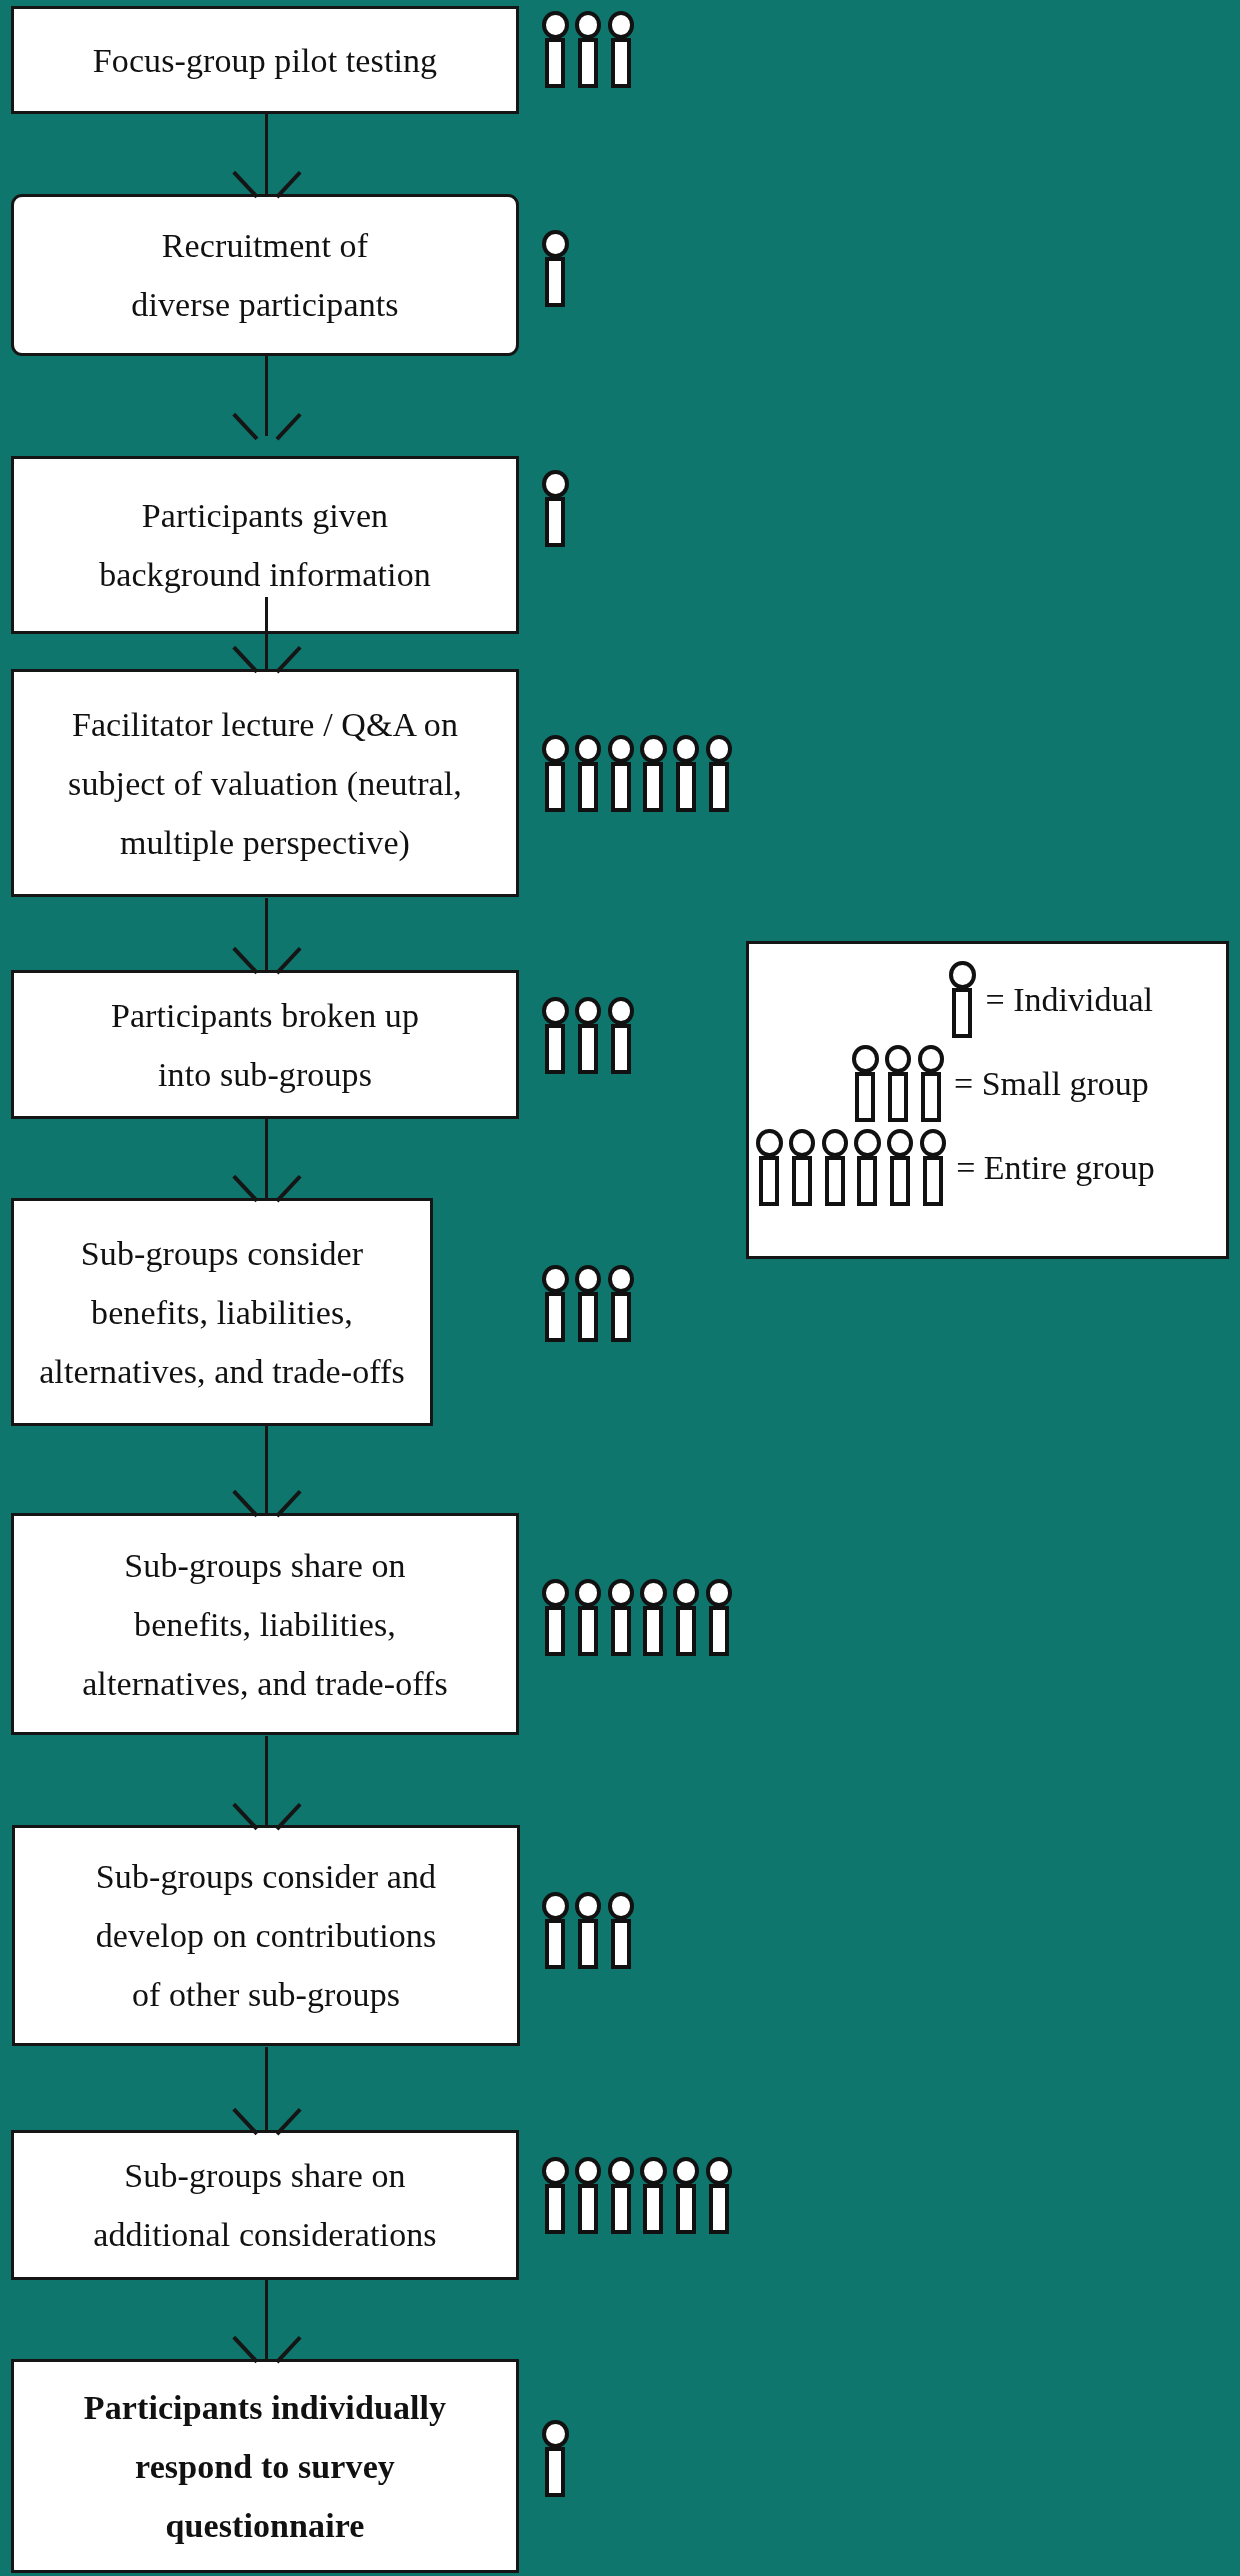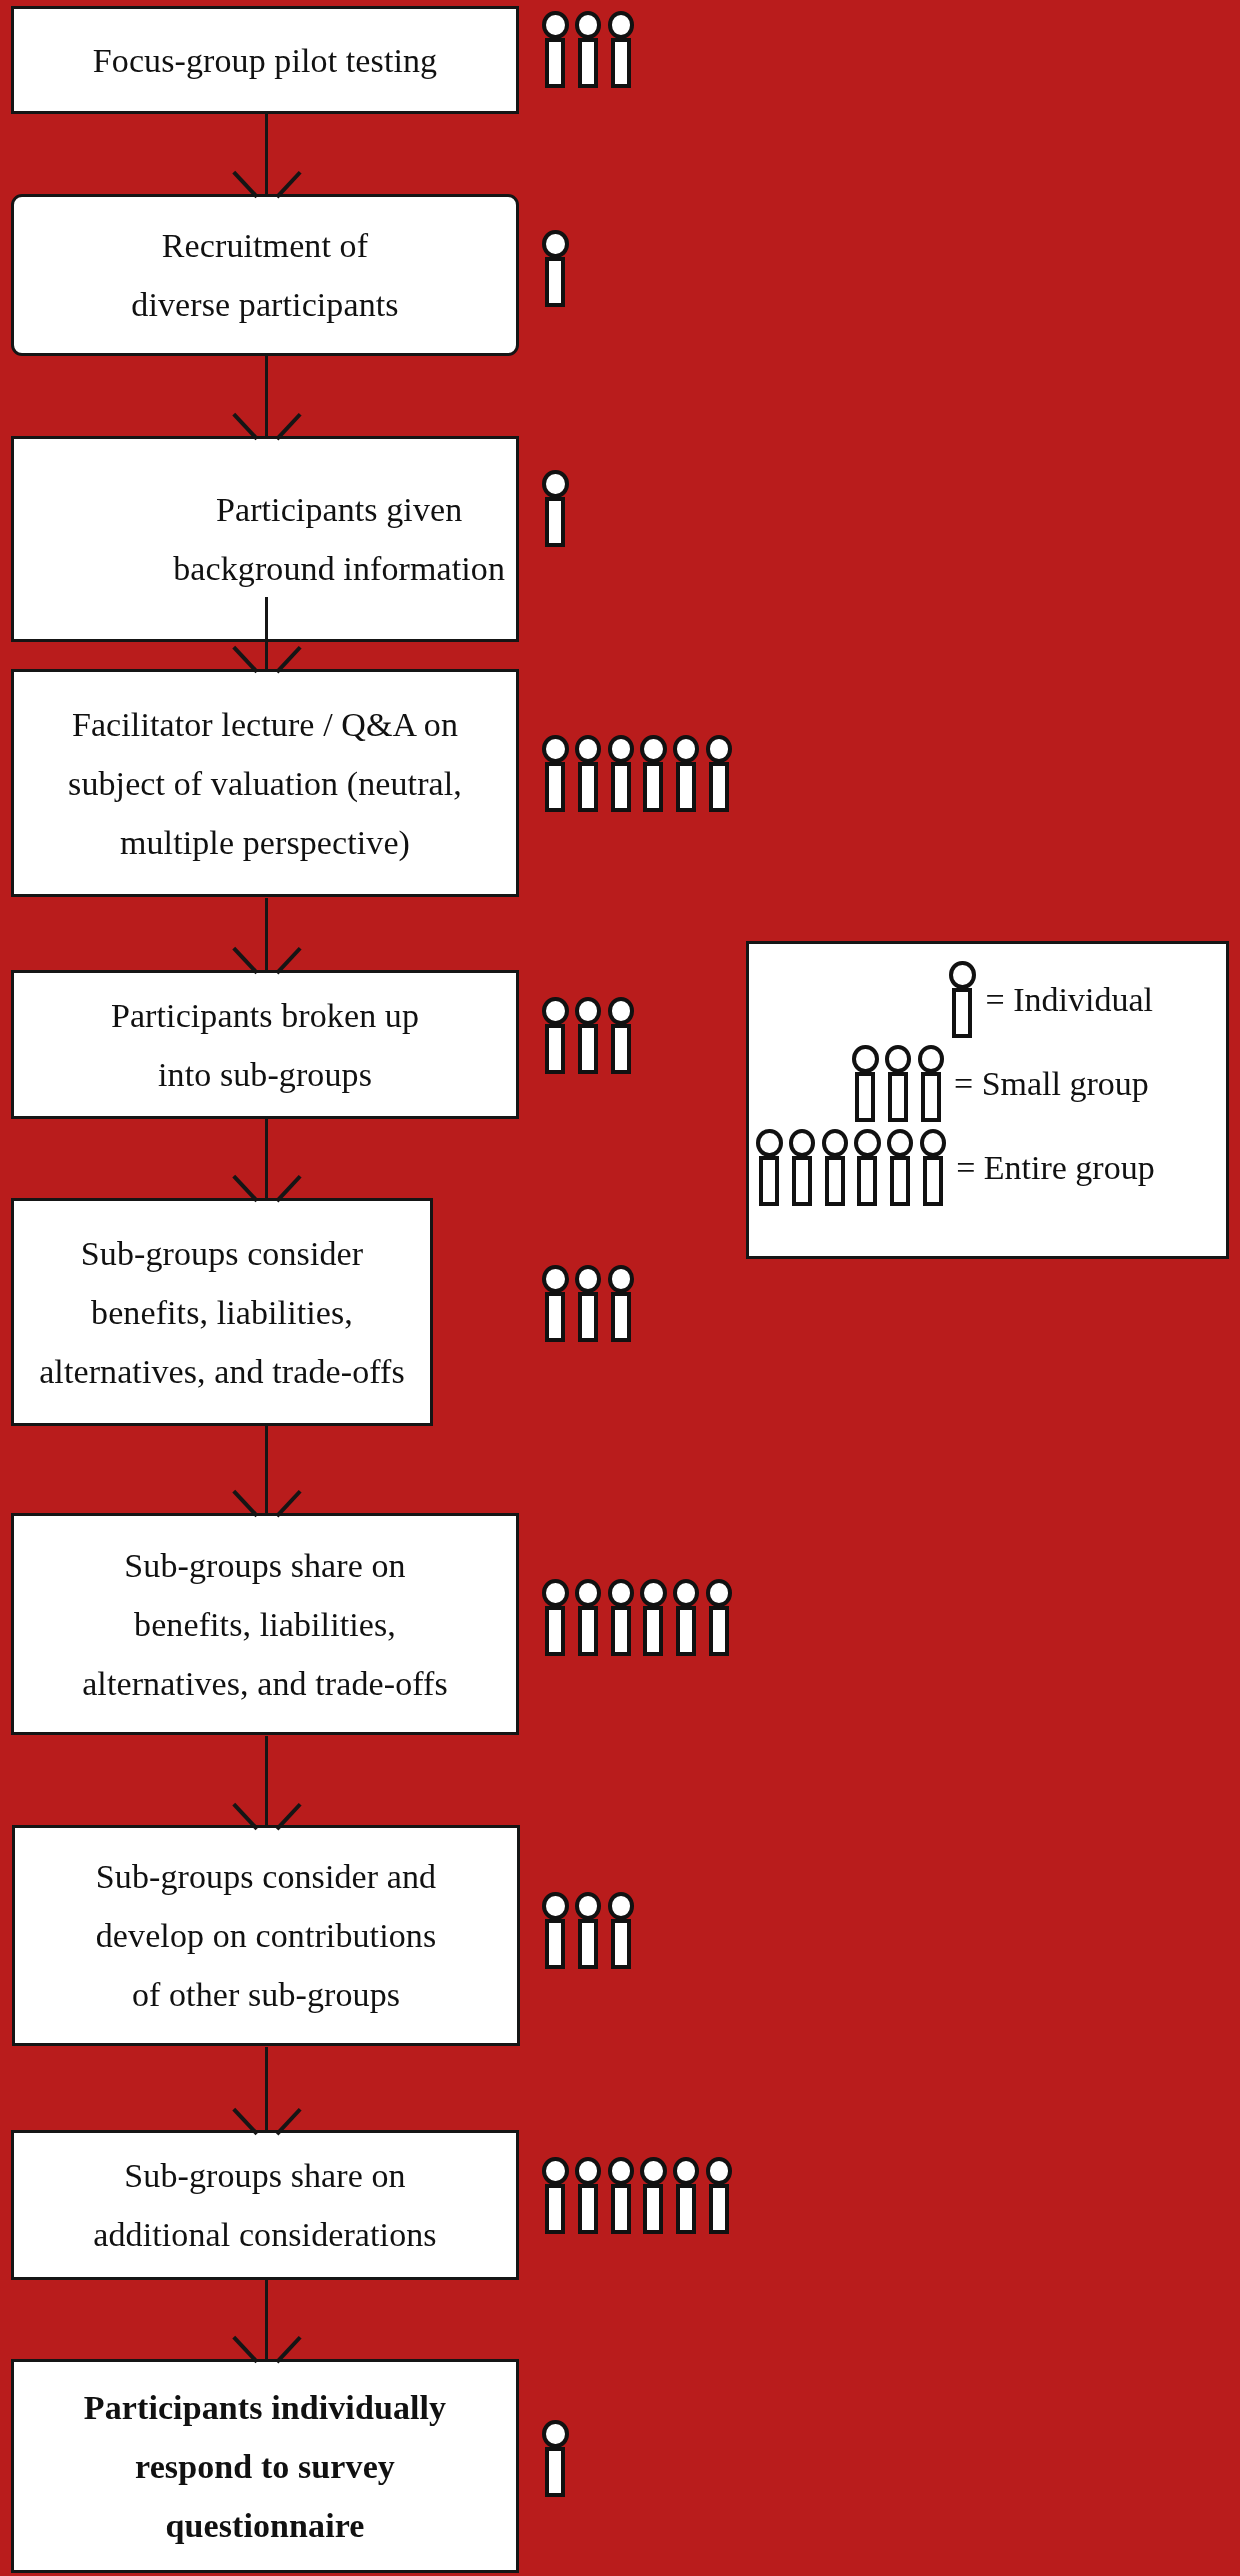--- a/index.html
+++ b/index.html
@@ -8,21 +8,21 @@
     background: #ffffff;
   }
   body {
     font-family: "Liberation Serif", "DejaVu Serif", serif;
     color: #000000;
   }
   #canvas {
     position: relative;
     width: 1241px;
     height: 2576px;
-    background: #b91c1c;
+    background: #0f766e;
     overflow: hidden;
   }
 
   
   .pbox {
     position: absolute;
     box-sizing: border-box;
     border: 3.7px solid #151515;
     background: #ffffff;
     display: flex;
@@ -152,21 +152,21 @@
 
   <div class="pbox" style="left:11px; top:6.1px; width:508px; height:108px;">
     <div class="pbox-text">Focus-group pilot testing</div>
   </div>
 
   <div class="pbox" style="left:11px; top:194px; width:508px; height:162px;border-radius:11px;">
     <div class="pbox-text">Recruitment of
 diverse participants</div>
   </div>
 
-  <div class="pbox" style="left:11px; top:436px; width:508px; height:206px;justify-content:flex-end;">
+  <div class="pbox" style="left:11px; top:456px; width:508px; height:178px;">
     <div class="pbox-text">Participants given
 background information</div>
   </div>
 
   <div class="pbox" style="left:11px; top:669px; width:508px; height:228px;">
     <div class="pbox-text">Facilitator lecture / Q&amp;A on
 subject of valuation (neutral,
 multiple perspective)</div>
   </div>
 

